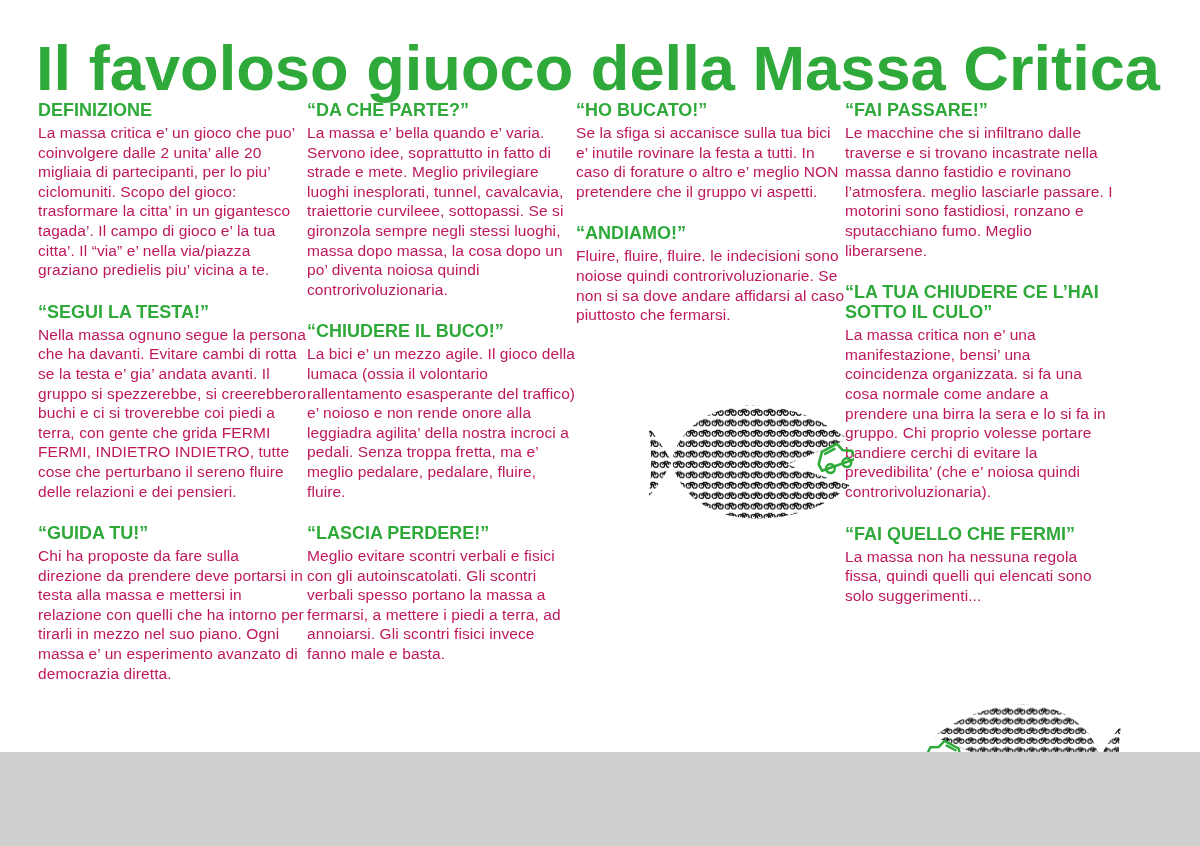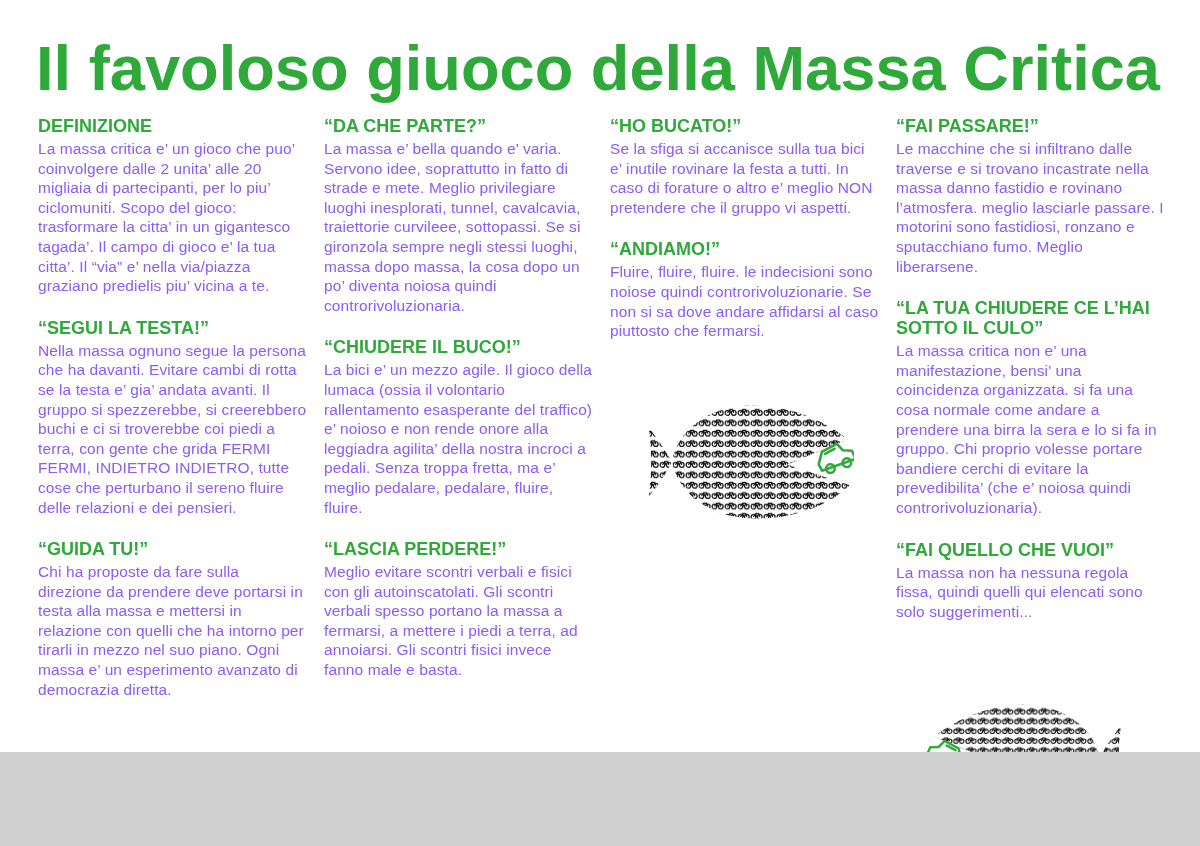--- a/index.html
+++ b/index.html
@@ -8,36 +8,36 @@
     width:1200px;height:752px;
     margin:0 auto;
     background:#ffffff;
     font-family:"Liberation Sans","DejaVu Sans",sans-serif;
     overflow:hidden;
     box-sizing:border-box;
   }
   .title-wrap{position:absolute;left:36px;top:30px;width:1130px;height:76px;}
   .title-wrap svg{display:block;}
   .cols{
-    position:absolute;left:38px;top:116px;width:1128px;
-    display:flex;flex-direction:row;gap:17px;
+    position:absolute;left:38px;top:100px;width:1128px;
+    display:flex;flex-direction:row;
   }
   .col{width:269px;flex:0 0 269px;}
   .sec{margin:0 0 22px 0;}
   .sec h2{
     margin:0 0 3px 0;
     font-size:18px;line-height:20px;
     font-weight:bold;
     color:#2faa3a;
     letter-spacing:0px;
   }
   .sec p{
     margin:0;
     font-size:15.5px;line-height:19.6px;
-    color:#8b5cf6;
+    color:#be185d;
     letter-spacing:0.1px;
   }
   .sec.after-fish{margin-top:132px;}
   .fish{position:absolute;}
   .fish-right{left:646px;top:396px;width:208px;height:130px;}
   .fish-left{left:926px;top:696px;width:200px;height:122px;transform:scaleX(-1);}
 </style>
 </head>
 <body>
 
@@ -95,21 +95,21 @@
     <div class="col">
       <div class="sec">
         <h2>“FAI PASSARE!”</h2>
         <p>Le macchine che si infiltrano dalle traverse e si trovano incastrate nella massa danno fastidio e rovinano l’atmosfera. meglio lasciarle passare. I motorini sono fastidiosi, ronzano e sputacchiano fumo. Meglio liberarsene.</p>
       </div>
       <div class="sec">
         <h2>“LA TUA CHIUDERE CE L’HAI SOTTO IL CULO”</h2>
         <p>La massa critica non e’ una manifestazione, bensi’ una coincidenza organizzata. si fa una cosa normale come andare a prendere una birra la sera e lo si fa in gruppo. Chi proprio volesse portare bandiere cerchi di evitare la prevedibilita’ (che e’ noiosa quindi controrivoluzionaria).</p>
       </div>
       <div class="sec">
-        <h2>“FAI QUELLO CHE VUOI”</h2>
+        <h2>“FAI QUELLO CHE FERMI”</h2>
         <p>La massa non ha nessuna regola fissa, quindi quelli qui elencati sono solo suggerimenti...</p>
       </div>
     </div>
 
   </div>
 
   <svg class="fish fish-right" viewBox="0 0 240 150">
     <defs>
       <pattern id="bp1" width="15" height="12" patternUnits="userSpaceOnUse">
         <g stroke="#151515" fill="none" stroke-width="1.4">

